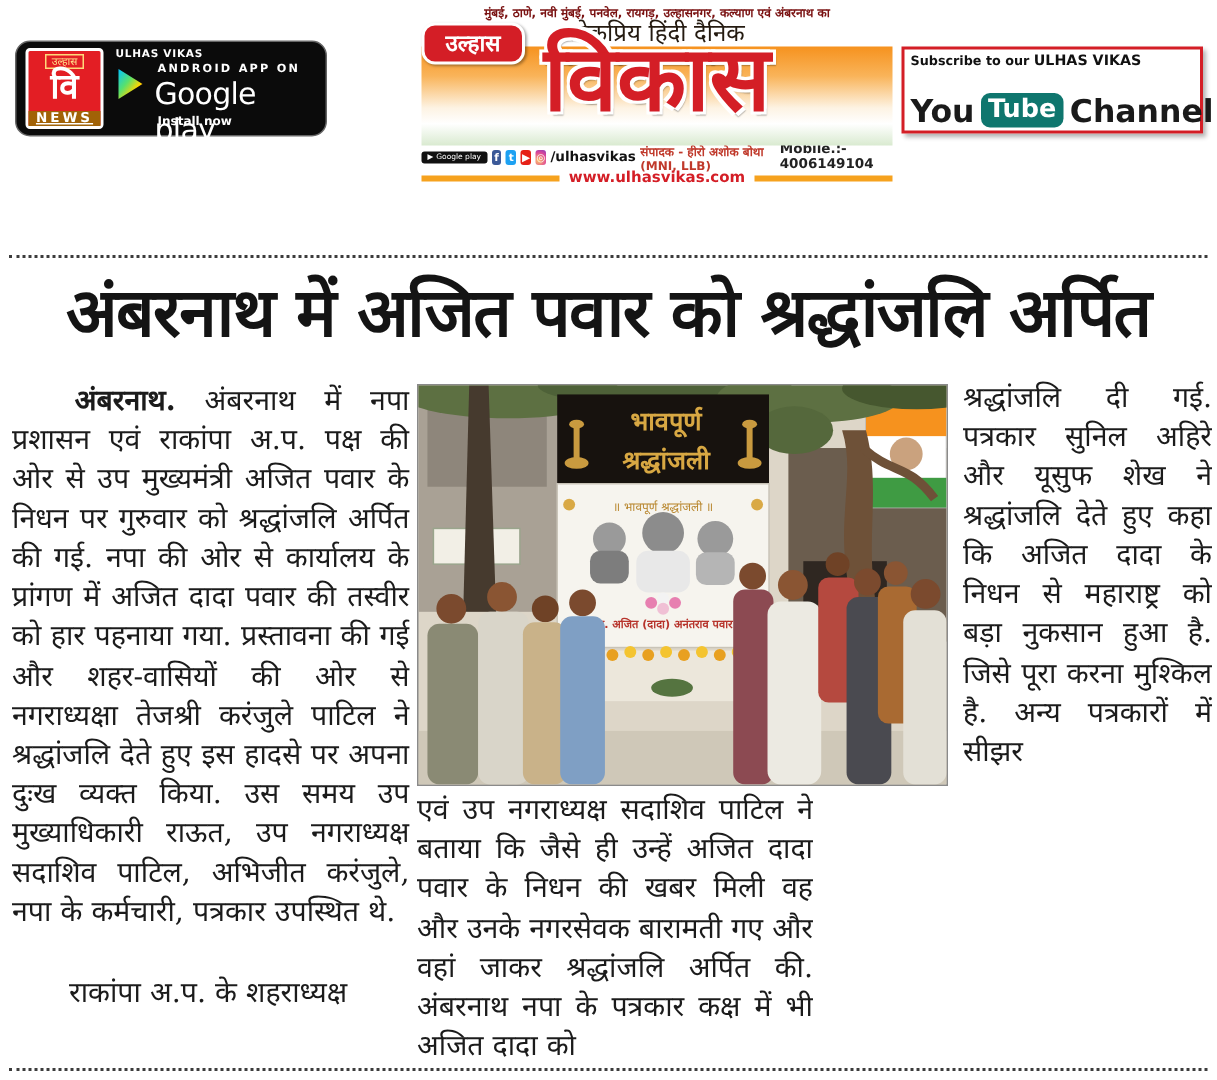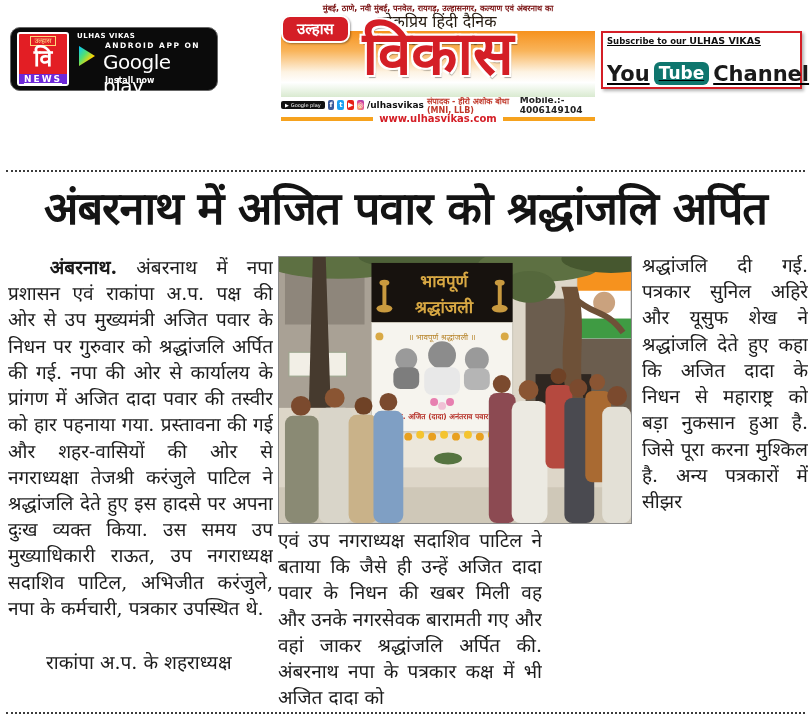--- a/index.html
+++ b/index.html
@@ -8,21 +8,21 @@
   .page { position:relative; width:811px; height:720px; background:#fff; }
 
   
   .left-badge { position:absolute; left:10px; top:27px; width:208px; height:64px;
     background:#0b0b0b; border-radius:10px; border:1px solid #666;
     display:flex; padding:4px 6px; gap:6px; }
   .lb-logo { width:52px; background:#e31e24; border:2px solid #fff; border-radius:3px;
     position:relative; display:flex; flex-direction:column; align-items:center; }
   .lb-logo-top { font-size:7px; color:#ffe08a; border:1px solid #ffd87a; padding:0 3px; margin-top:2px; line-height:1.2; }
   .lb-logo-letter { font-size:23px; font-weight:bold; color:#fff; line-height:1.1; }
-  .lb-logo-news { position:absolute; bottom:0; left:0; right:0; background:#6d28d9; color:#fff;
+  .lb-logo-news { position:absolute; bottom:0; left:0; right:0; background:#a16207; color:#fff;
     font-size:9px; font-weight:bold; text-align:center; letter-spacing:2px;text-decoration:underline; }
   .lb-right { flex:1; position:relative; color:#fff; }
   .lb-brand { position:absolute; top:0; left:2px; font-size:7px; font-weight:bold; letter-spacing:.5px; }
   .lb-play { position:absolute; top:13px; left:2px; }
   .lb-android { position:absolute; top:9px; left:30px; font-size:7.5px; font-weight:bold; letter-spacing:1.5px; }
   .lb-gplay { position:absolute; top:18px; left:28px; font-size:20px; font-weight:500; letter-spacing:-.5px; }
   .lb-install { position:absolute; bottom:1px; left:30px; font-size:8px; font-weight:bold; }
 
   
   .masthead { position:absolute; left:281px; top:2px; width:314px; }
@@ -46,21 +46,21 @@
   .editor { font-size:8px; font-weight:bold; color:#c0392b; }
   .mobile { margin-left:auto; font-size:9px; font-weight:bold; color:#222; }
   .site-bar { display:flex; align-items:center; margin-top:2px; }
   .site-bar .bar { flex:1; height:4px; background:#f6a21e; }
   .site { font-size:10px; font-weight:bold; color:#d41e26; padding:0 6px; }
 
   
   .right-badge { position:absolute; left:601px; top:31px; width:201px; height:58px; background:#fff;
     border:2px solid #d41e26; box-shadow:2px 2px 3px rgba(0,0,0,.3);
     display:flex; align-items:center; padding:3px 4px; gap:4px; }
-  .rb-main { flex:1;text-decoration:underline; }
+  .rb-main { flex:1; }
   .rb-line1 { font-size:8.5px; font-weight:bold; color:#111; white-space:nowrap; }
   .rb-line1 .brand { font-size:9.5px; font-weight:900; }
   .rb-line2 { display:flex; align-items:center; gap:4px; font-size:21px; font-weight:800; color:#1a1a1a; margin-top:16px; }
   .tube { background:#0f766e; color:#fff; border-radius:6px; padding:0 5px; font-size:17px; line-height:1.3; }
   .rb-logo { width:40px; height:48px; background:#e31e24; border:2px solid #fff; outline:1px solid #bbb;
     position:relative; display:flex; flex-direction:column; align-items:center; }
 
   
   .page-info { position:absolute; top:124px; left:0; right:0; text-align:center;
     font-size:21px; color:#1c1c1c; line-height:1.25; }

